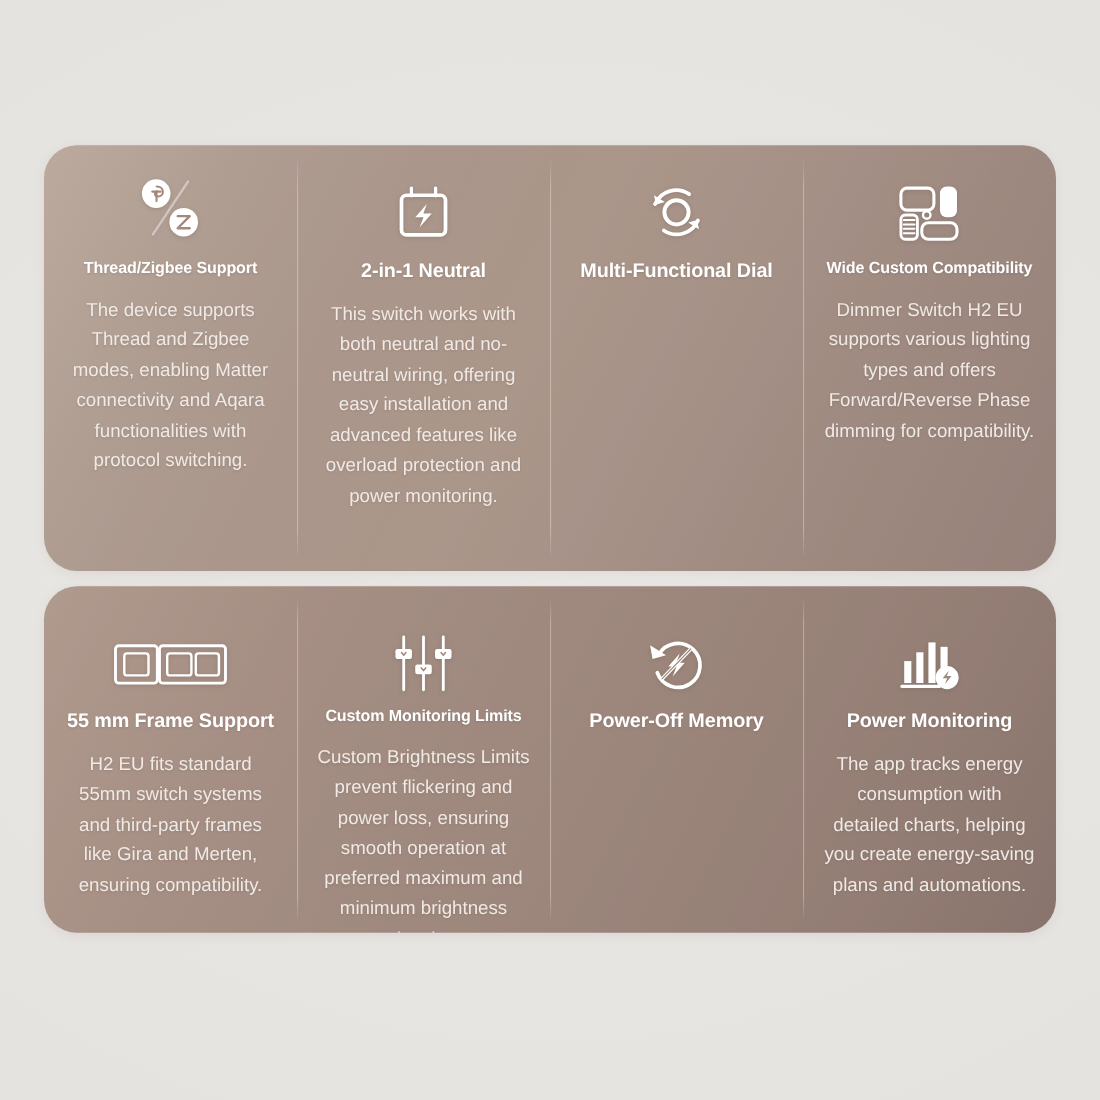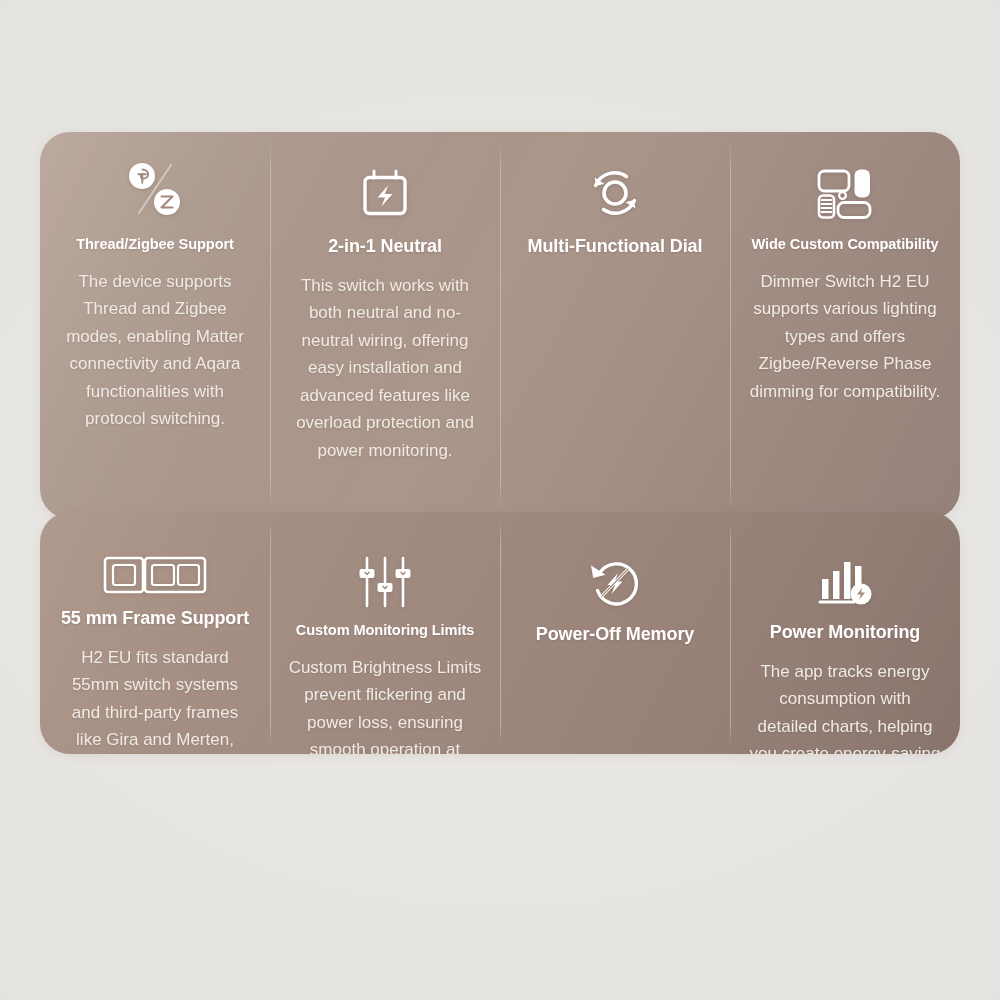--- a/index.html
+++ b/index.html
@@ -40,22 +40,22 @@
       linear-gradient(118deg,
         #b5a093 0%,
         #ab988c 16%,
         #a99489 32%,
         #ab968a 48%,
         #a89389 62%,
         #a28d83 78%,
         #9d8880 100%);
   }
   .panel-2 {
-    top: 512px;
-    height: 242px;
+    top: 533px;
+    height: 315px;
     background:
       linear-gradient(118deg,
         #a78f82 0%,
         #a38b7f 18%,
         #a08a7f 36%,
         #9e887d 52%,
         #9a847a 70%,
         #968077 85%,
         #8f7a72 100%);
   }
@@ -196,21 +196,21 @@
         <svg width="76" height="66" viewBox="0 0 76 66" fill="none">
           <rect x="12" y="11" width="30" height="20" rx="5.5" stroke="#ffffff" stroke-width="2.8" fill="none"></rect>
           <rect x="47.5" y="9.5" width="15.5" height="28" rx="6" fill="#ffffff"></rect>
           <rect x="12" y="35.5" width="15" height="22" rx="4" stroke="#ffffff" stroke-width="2.6" fill="none"></rect>
           <path d="M14.6 40h9.8M14.6 44h9.8M14.6 48h9.8M14.6 52h9.8" stroke="#ffffff" stroke-width="1.8" stroke-linecap="round"></path>
           <circle cx="35.5" cy="35.5" r="3.4" stroke="#ffffff" stroke-width="2.2" fill="none"></circle>
           <rect x="31" y="42.5" width="32" height="15" rx="6" stroke="#ffffff" stroke-width="2.8" fill="none"></rect>
         </svg>
       </div>
       <div class="card-title tight">Wide Custom Compatibility</div>
-      <div class="card-desc">Dimmer Switch H2 EU supports various lighting types and offers Zigbee/Reverse Phase dimming for compatibility.</div>
+      <div class="card-desc">Dimmer Switch H2 EU supports various lighting types and offers Forward/Reverse Phase dimming for compatibility.</div>
     </div>
   </div>
 
   <div class="panel panel-2">
 
     <div class="card">
       <div class="icon-wrap">
         <svg width="110" height="46" viewBox="0 0 110 46" fill="none">
           <rect x="5" y="6" width="38" height="34" rx="3" stroke="#ffffff" stroke-width="2.6" fill="none"></rect>
           <rect x="13" y="13" width="22" height="20" rx="2.5" stroke="#ffffff" stroke-width="2.2" fill="none"></rect>

